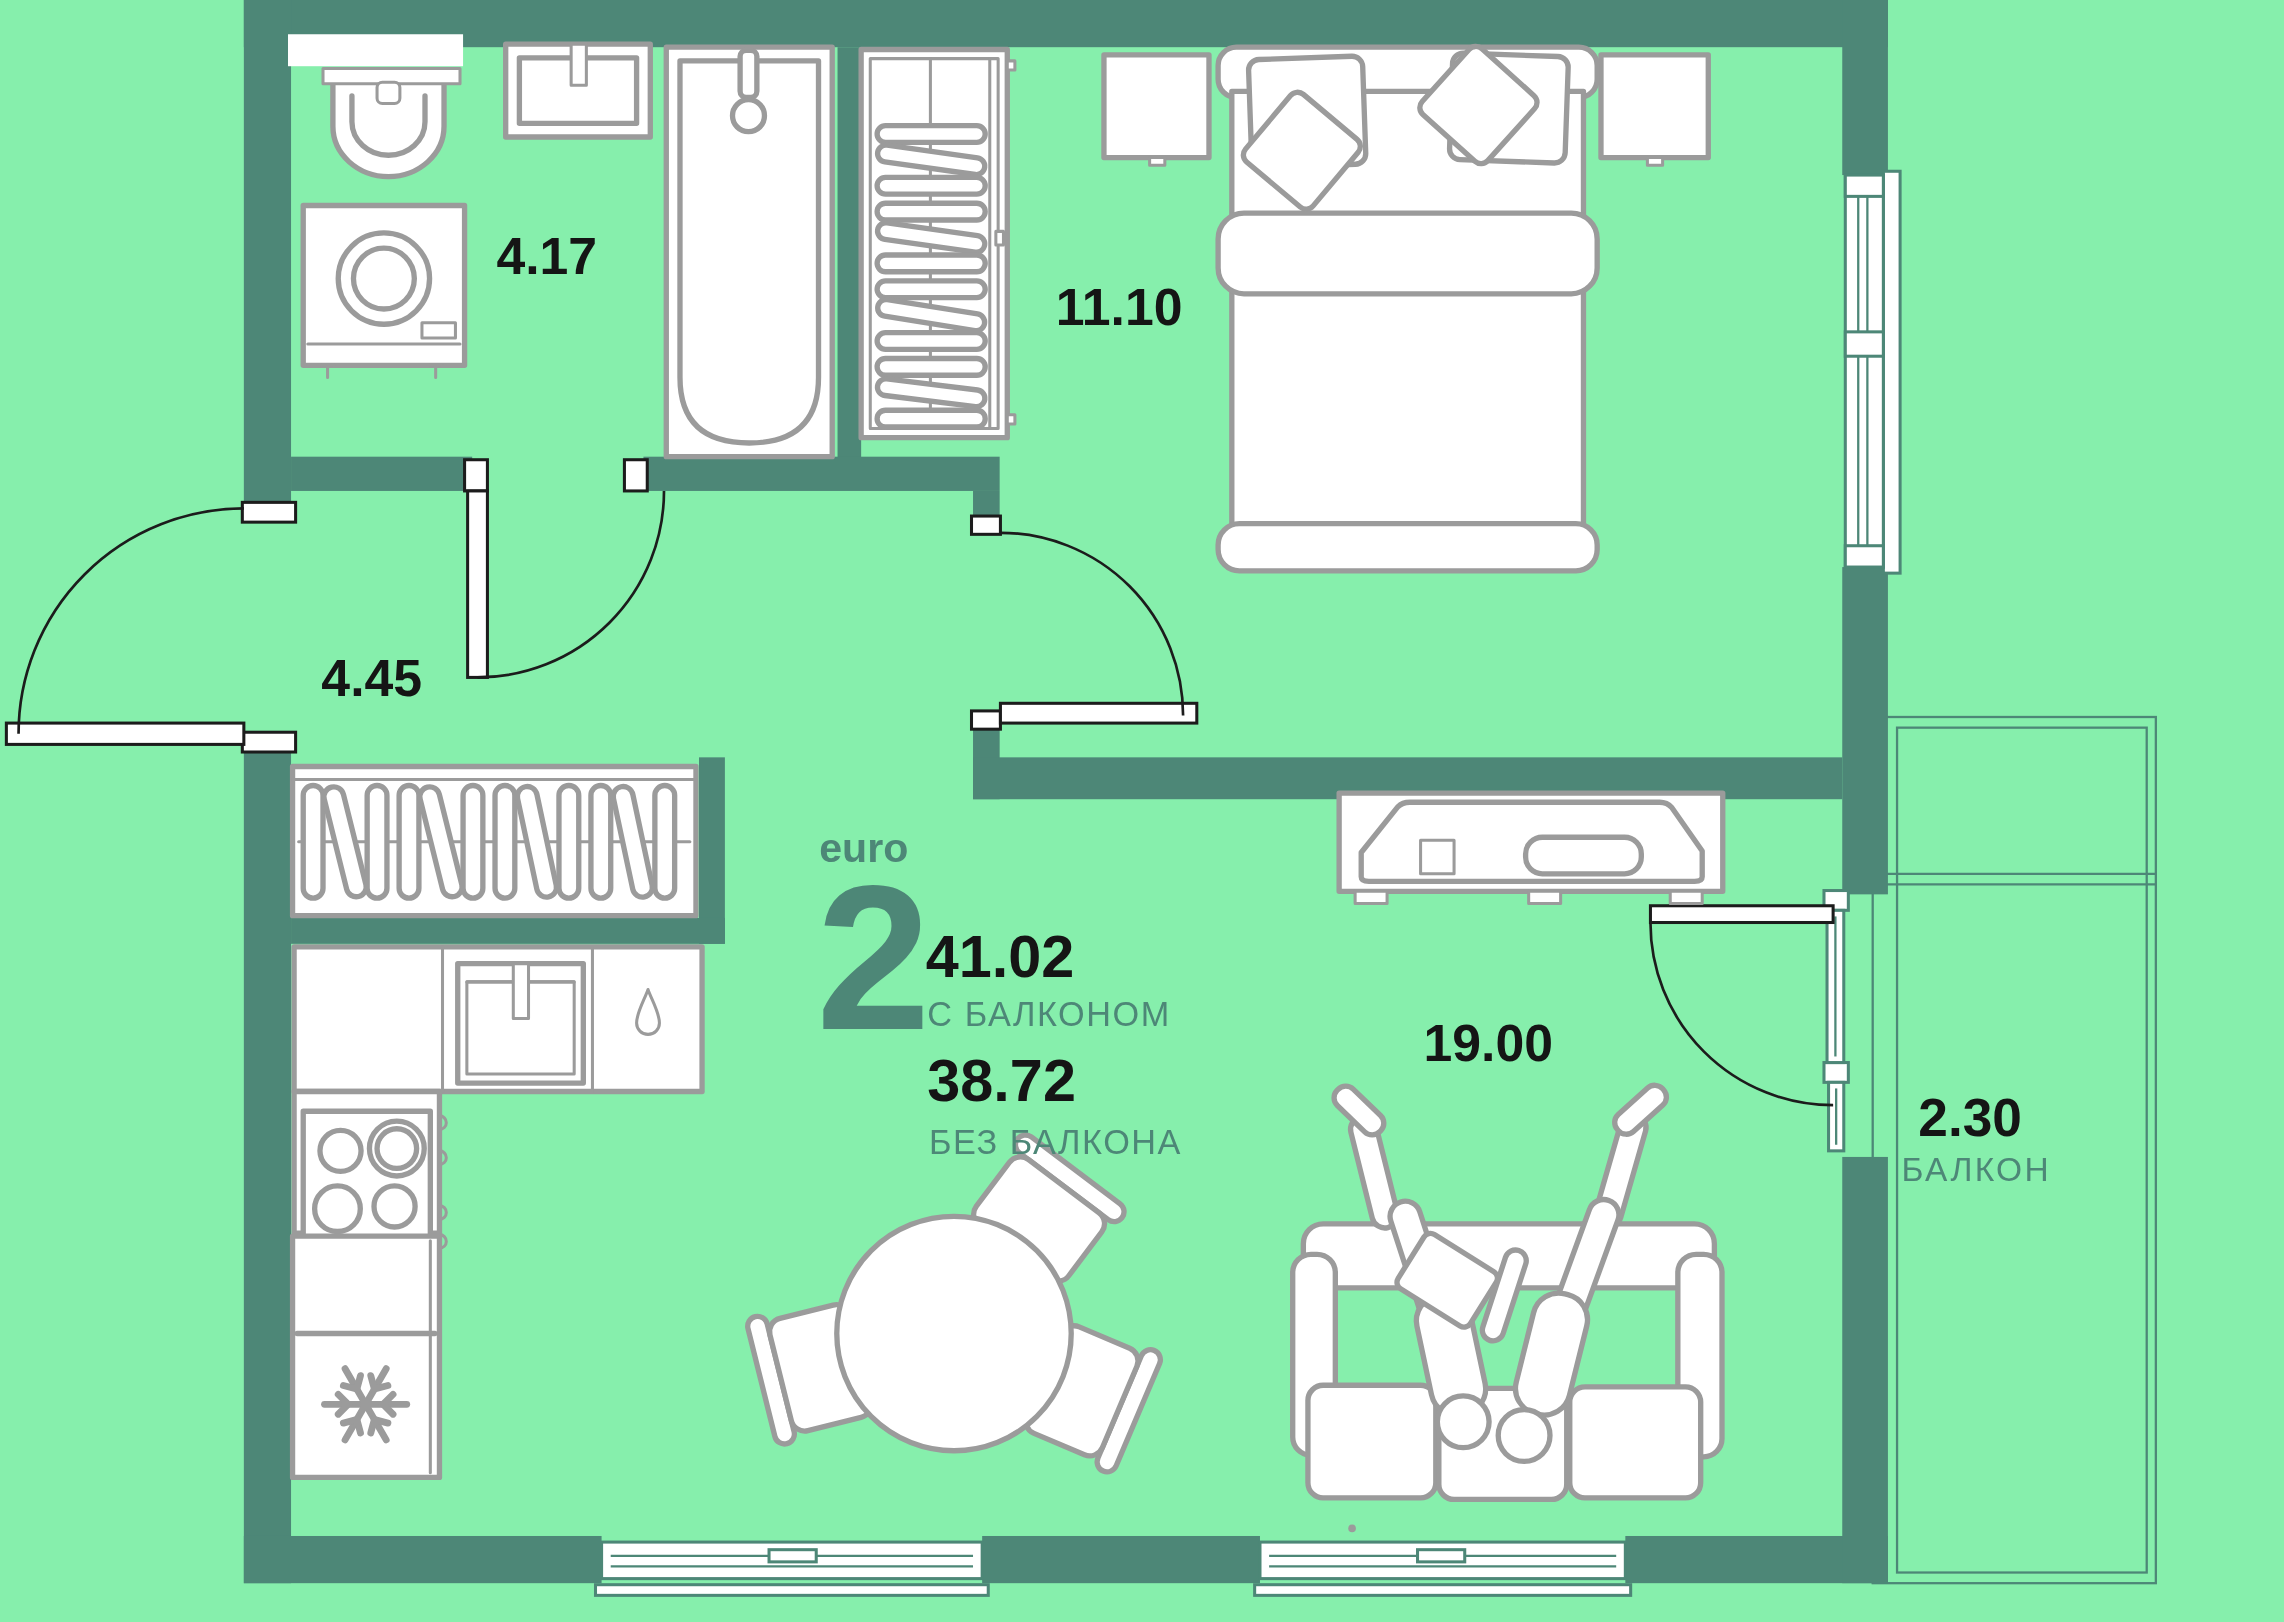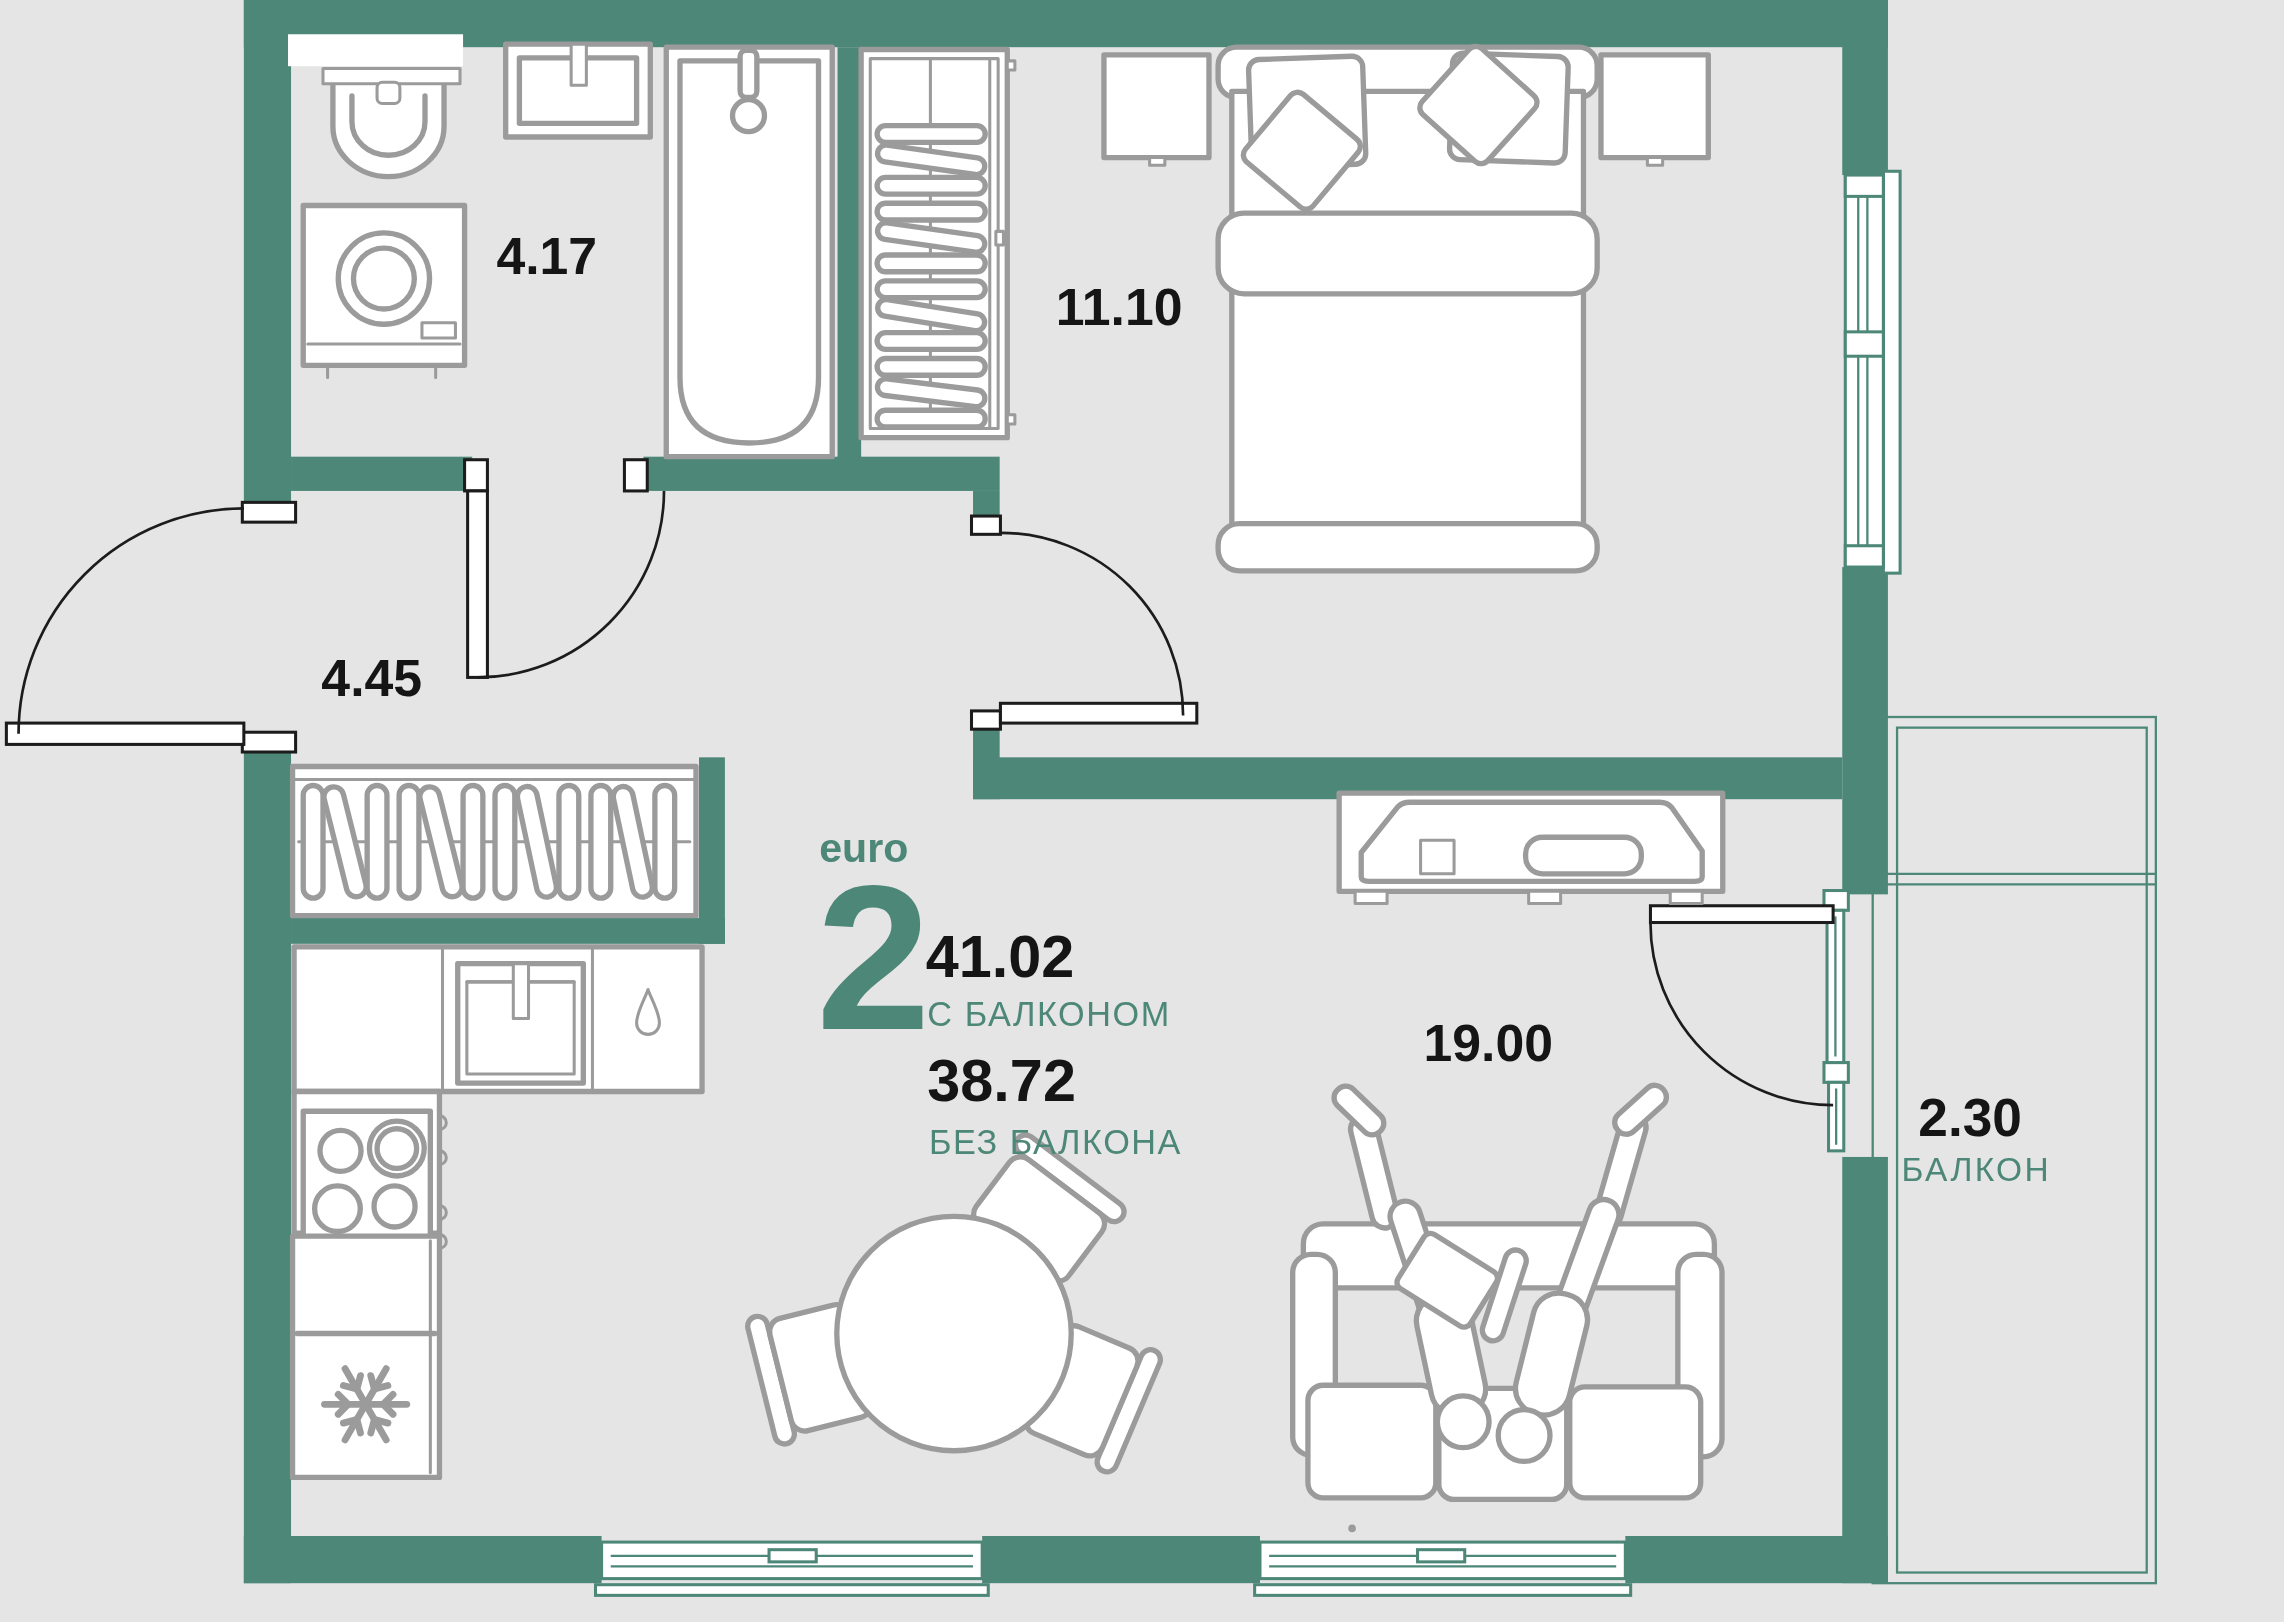--- a/index.html
+++ b/index.html
@@ -1,16 +1,16 @@
 <!DOCTYPE html>
 <html style="font-size:12px"><head>
 <meta charset="utf-8">
 <style>
   html,body{margin:0;padding:0;background:#fff}
-  .stage{width:2284px;height:1622px;position:relative;background:#e5e5e5}
+  .stage{width:2284px;height:1622px;position:relative;background:#86efac}
   svg{display:block}
   
   .w{fill:#4d8777}
   
   .f{fill:#ffffff;stroke:#9b9b9b;stroke-width:7;stroke-linejoin:round;stroke-linecap:round}
   .f4{fill:#ffffff;stroke:#9b9b9b;stroke-width:4;stroke-linejoin:round}
   .fl{fill:none;stroke:#9b9b9b;stroke-width:7;stroke-linecap:round;stroke-linejoin:round}
   .fl4{fill:none;stroke:#9b9b9b;stroke-width:4;stroke-linecap:round}
   
   .d{fill:#ffffff;stroke:#1c1c1c;stroke-width:4}

